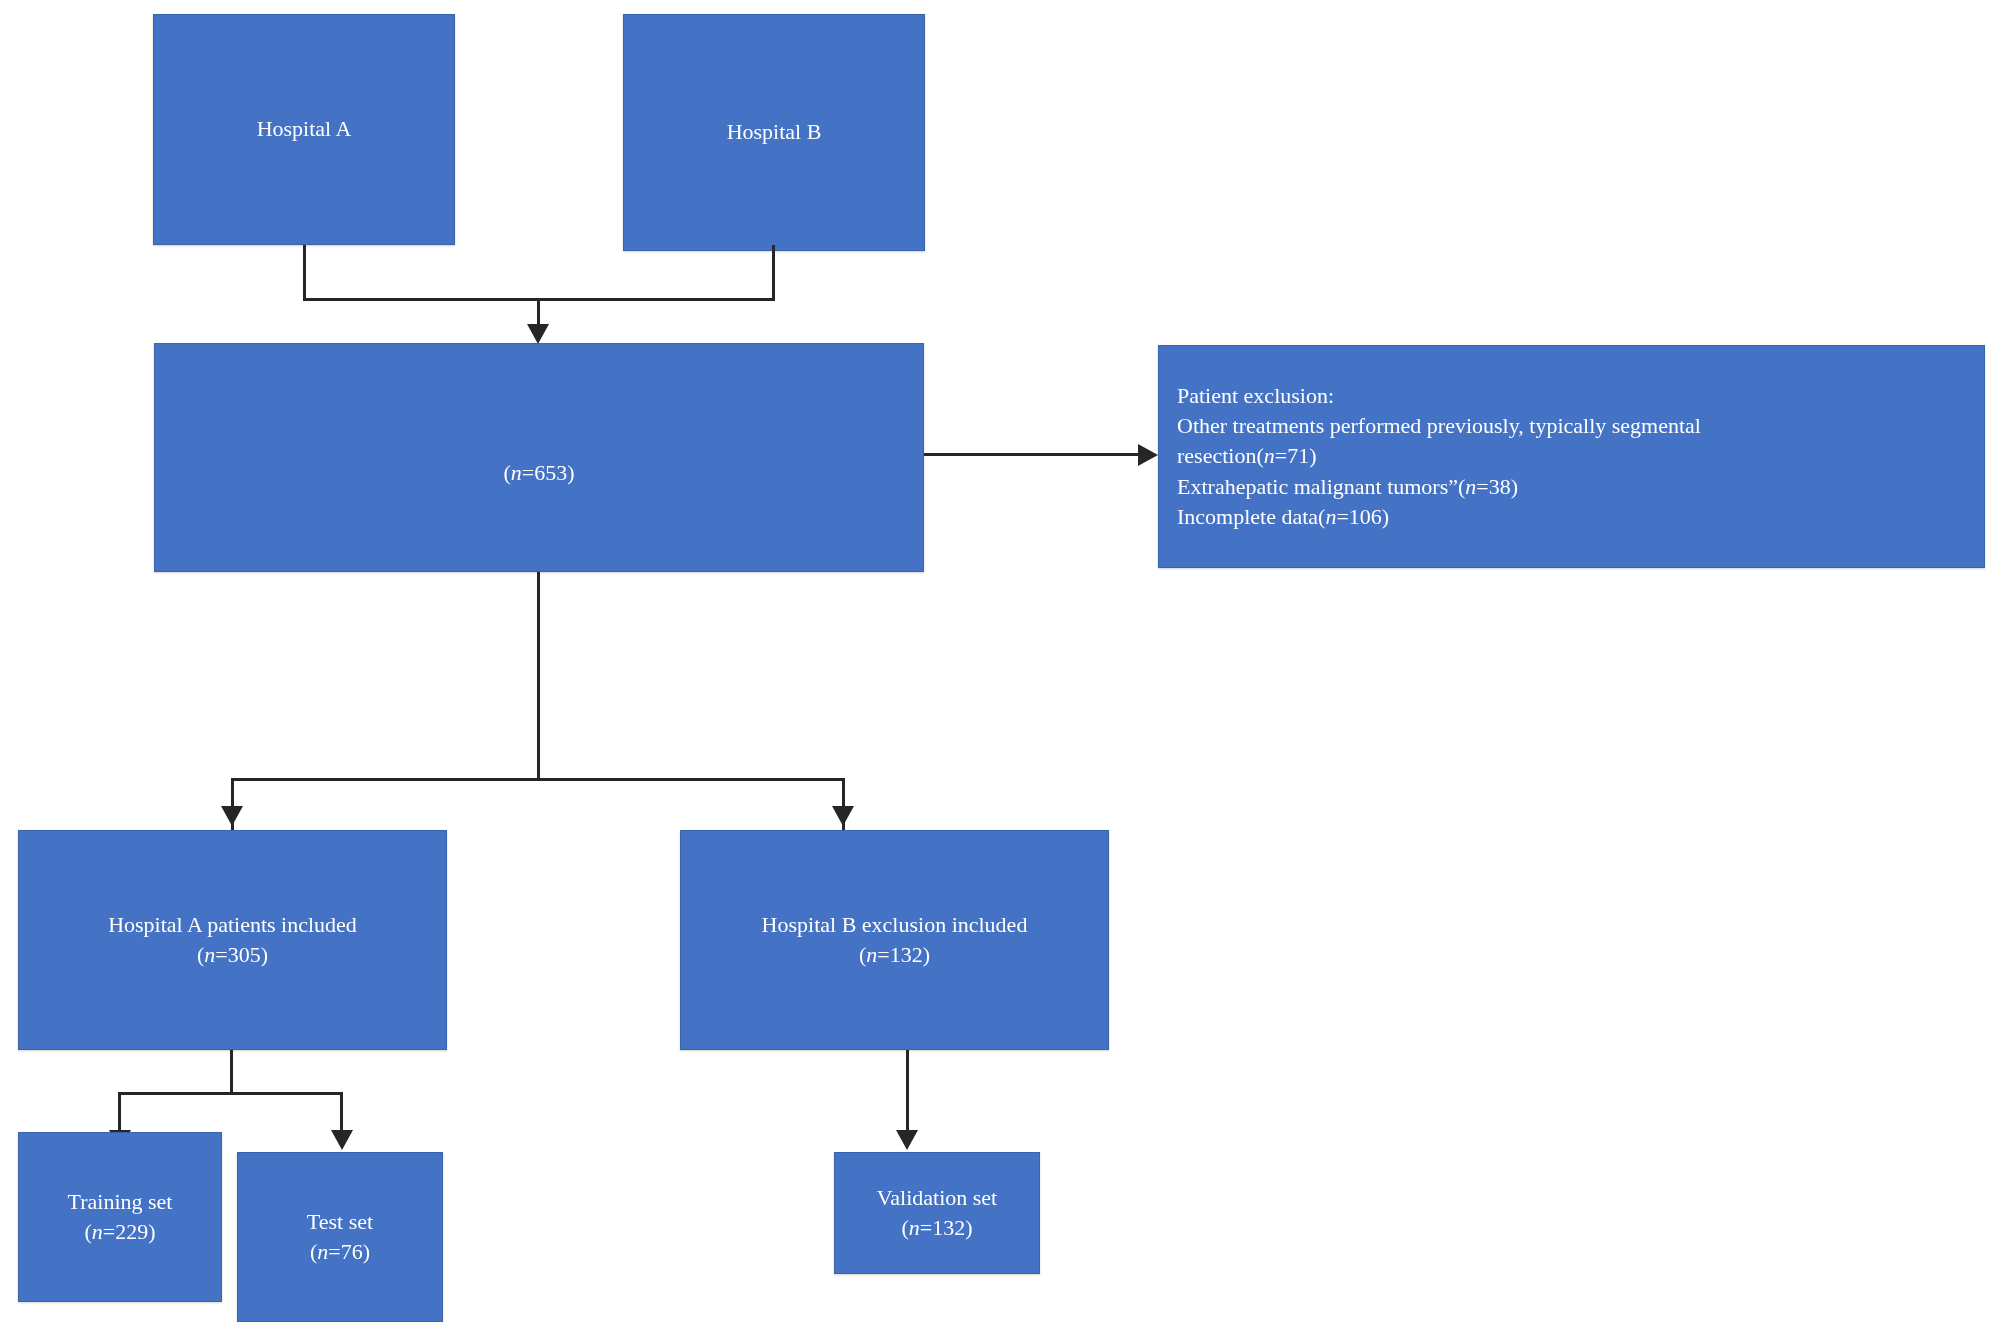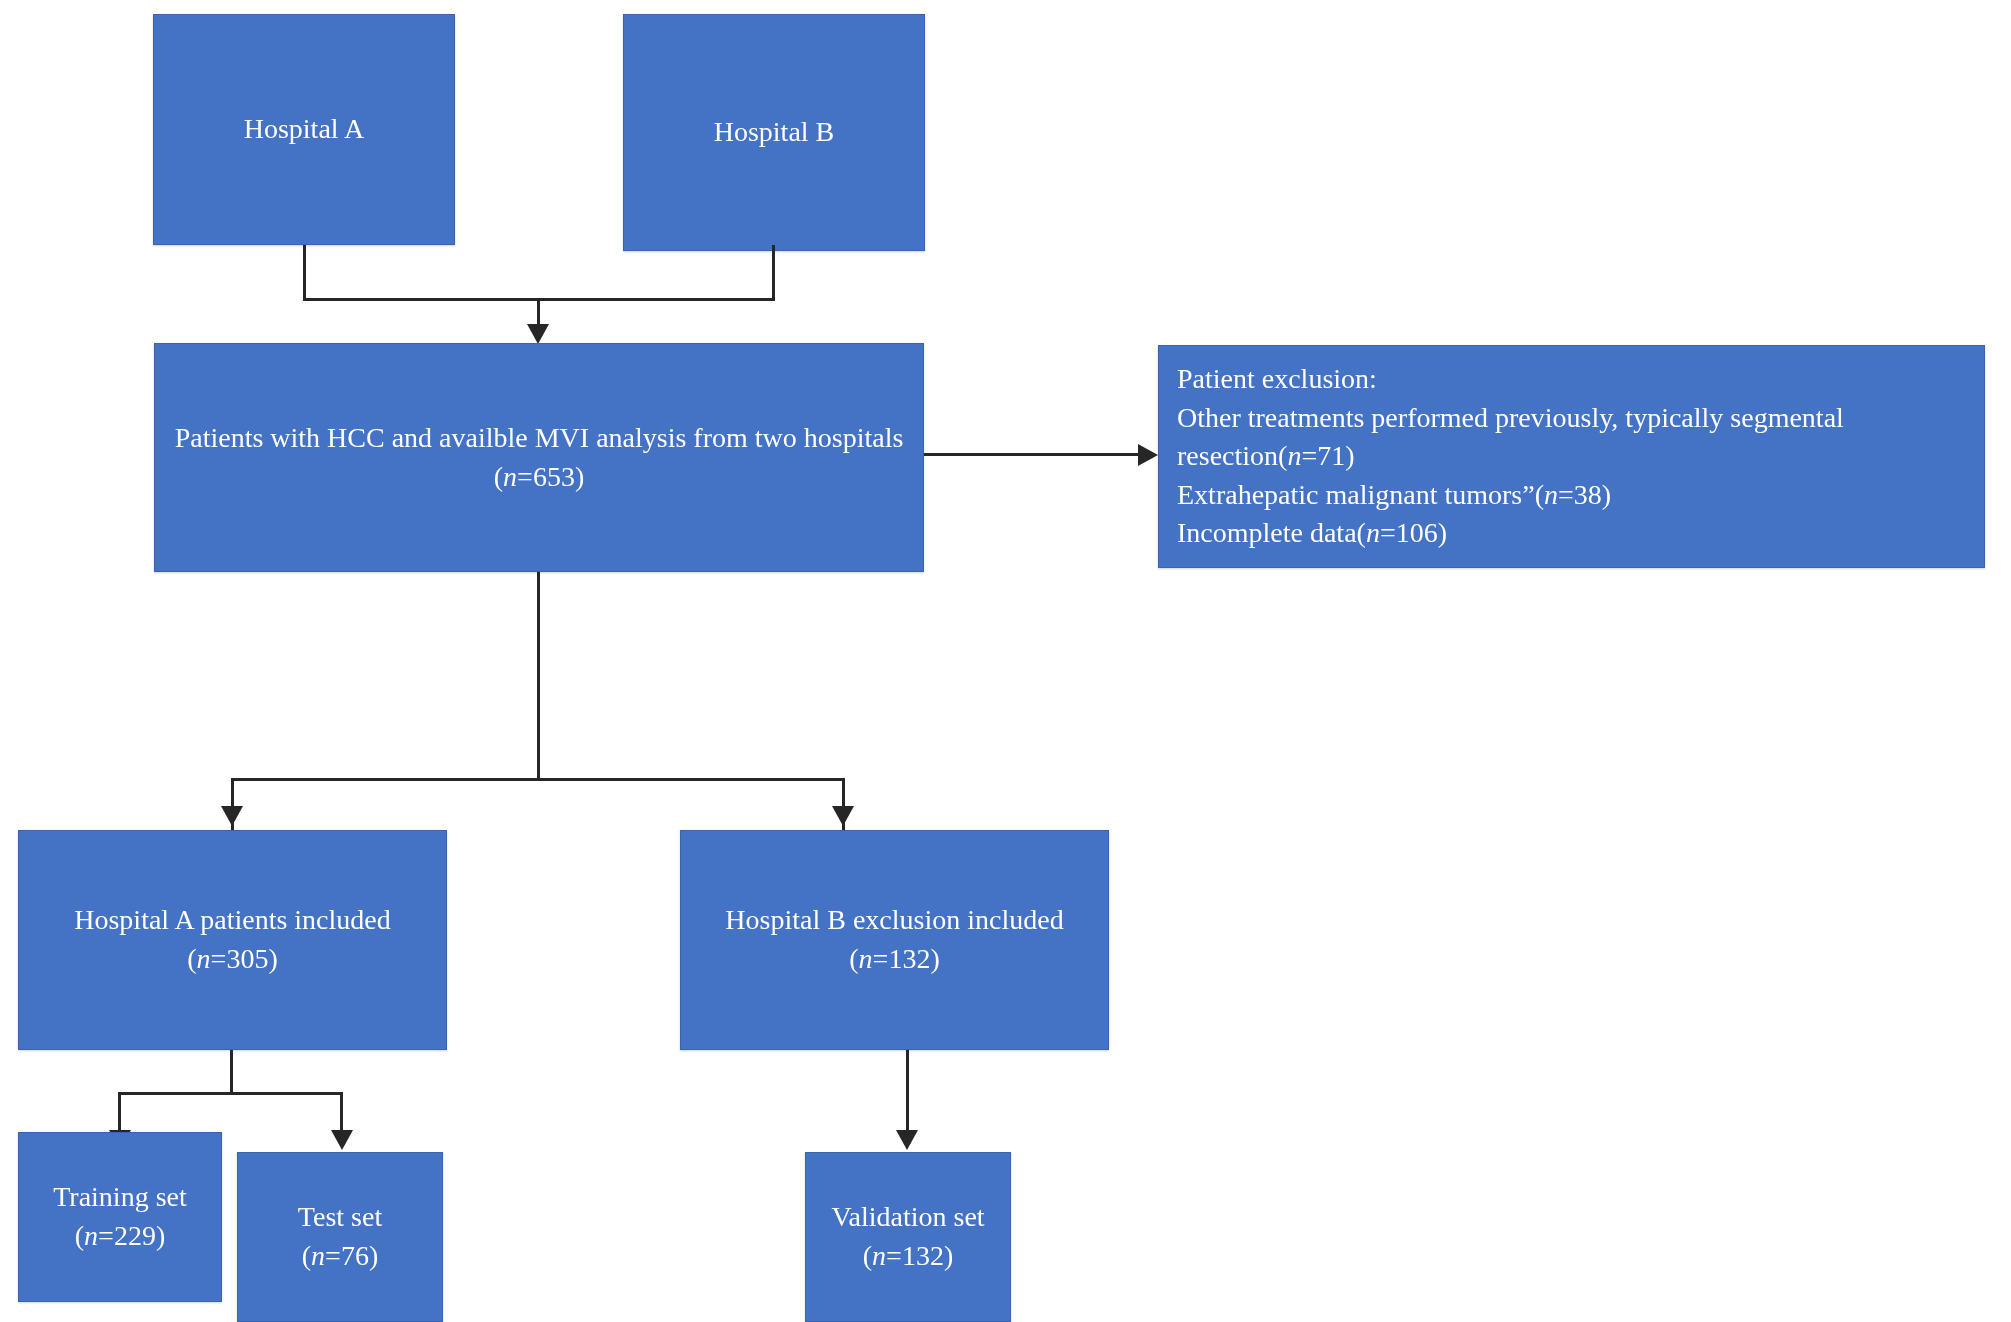--- a/index.html
+++ b/index.html
@@ -20,21 +20,21 @@
     position: absolute;
     box-sizing: border-box;
     background: #4472C4;
     border: 1px solid #3a63ae;
     color: #ffffff;
     display: flex;
     align-items: center;
     justify-content: center;
     text-align: center;
     line-height: 1.38;
-    font-size: 28px;
+    font-size: 22px;
     padding: 6px 12px;
     box-shadow: 0 1px 2px rgba(0,0,0,0.18);
   }
   .node .txt {
     width: 100%;
     white-space: pre-line;
   }
   .node.left-align {
     align-items: center;
     justify-content: center;
@@ -82,21 +82,21 @@
     <div class="txt">Hospital B</div>
   </div>
 
   <div class="conn vline" style="left:303px; top:245px; height:56px;"></div>
   <div class="conn vline" style="left:772px; top:245px; height:56px;"></div>
   <div class="conn hline" style="left:303px; top:298px; width:472px;"></div>
   <div class="conn vline" style="left:537px; top:298px; height:30px;"></div>
   <div class="arrowhead arrow-down" style="left:527px; top:324px;"></div>
 
   <div class="node" style="left:154px; top:343px; width:770px; height:229px;">
-    <div class="txt"><span>Patients with HCC and availble MVI analysis from two hospitals</span><br><span>(<span class="nvar">n</span>=653)</span></div>
+    <div class="txt"><br><span>(<span class="nvar">n</span>=653)</span></div>
   </div>
 
   <div class="conn hline" style="left:924px; top:453px; width:216px;"></div>
   <div class="arrowhead arrow-right" style="left:1138px; top:444px;"></div>
 
   <div class="node left-align" style="left:1158px; top:345px; width:827px; height:223px; padding-left:18px;">
     <div class="txt"><span>Patient exclusion:</span><br><span>Other treatments performed previously, typically segmental</span><br><span>resection(<span class="nvar">n</span>=71)</span><br><span>Extrahepatic malignant tumors”(<span class="nvar">n</span>=38)</span><br><span>Incomplete data(<span class="nvar">n</span>=106)</span></div>
   </div>
 
   <div class="conn vline" style="left:537px; top:572px; height:209px;"></div>
@@ -125,17 +125,17 @@
   <div class="arrowhead arrow-down" style="left:896px; top:1130px;"></div>
 
   <div class="node" style="left:18px; top:1132px; width:204px; height:170px;">
     <div class="txt"><span>Training set</span><br><span>(<span class="nvar">n</span>=229)</span></div>
   </div>
 
   <div class="node" style="left:237px; top:1152px; width:206px; height:170px;">
     <div class="txt"><span>Test set</span><br><span>(<span class="nvar">n</span>=76)</span></div>
   </div>
 
-  <div class="node" style="left:805px; top:1152px; width:206px; height:170px;">
+  <div class="node" style="left:834px; top:1152px; width:206px; height:122px;">
     <div class="txt"><span>Validation set</span><br><span>(<span class="nvar">n</span>=132)</span></div>
   </div>
 
 </div>
 
 </body></html>

